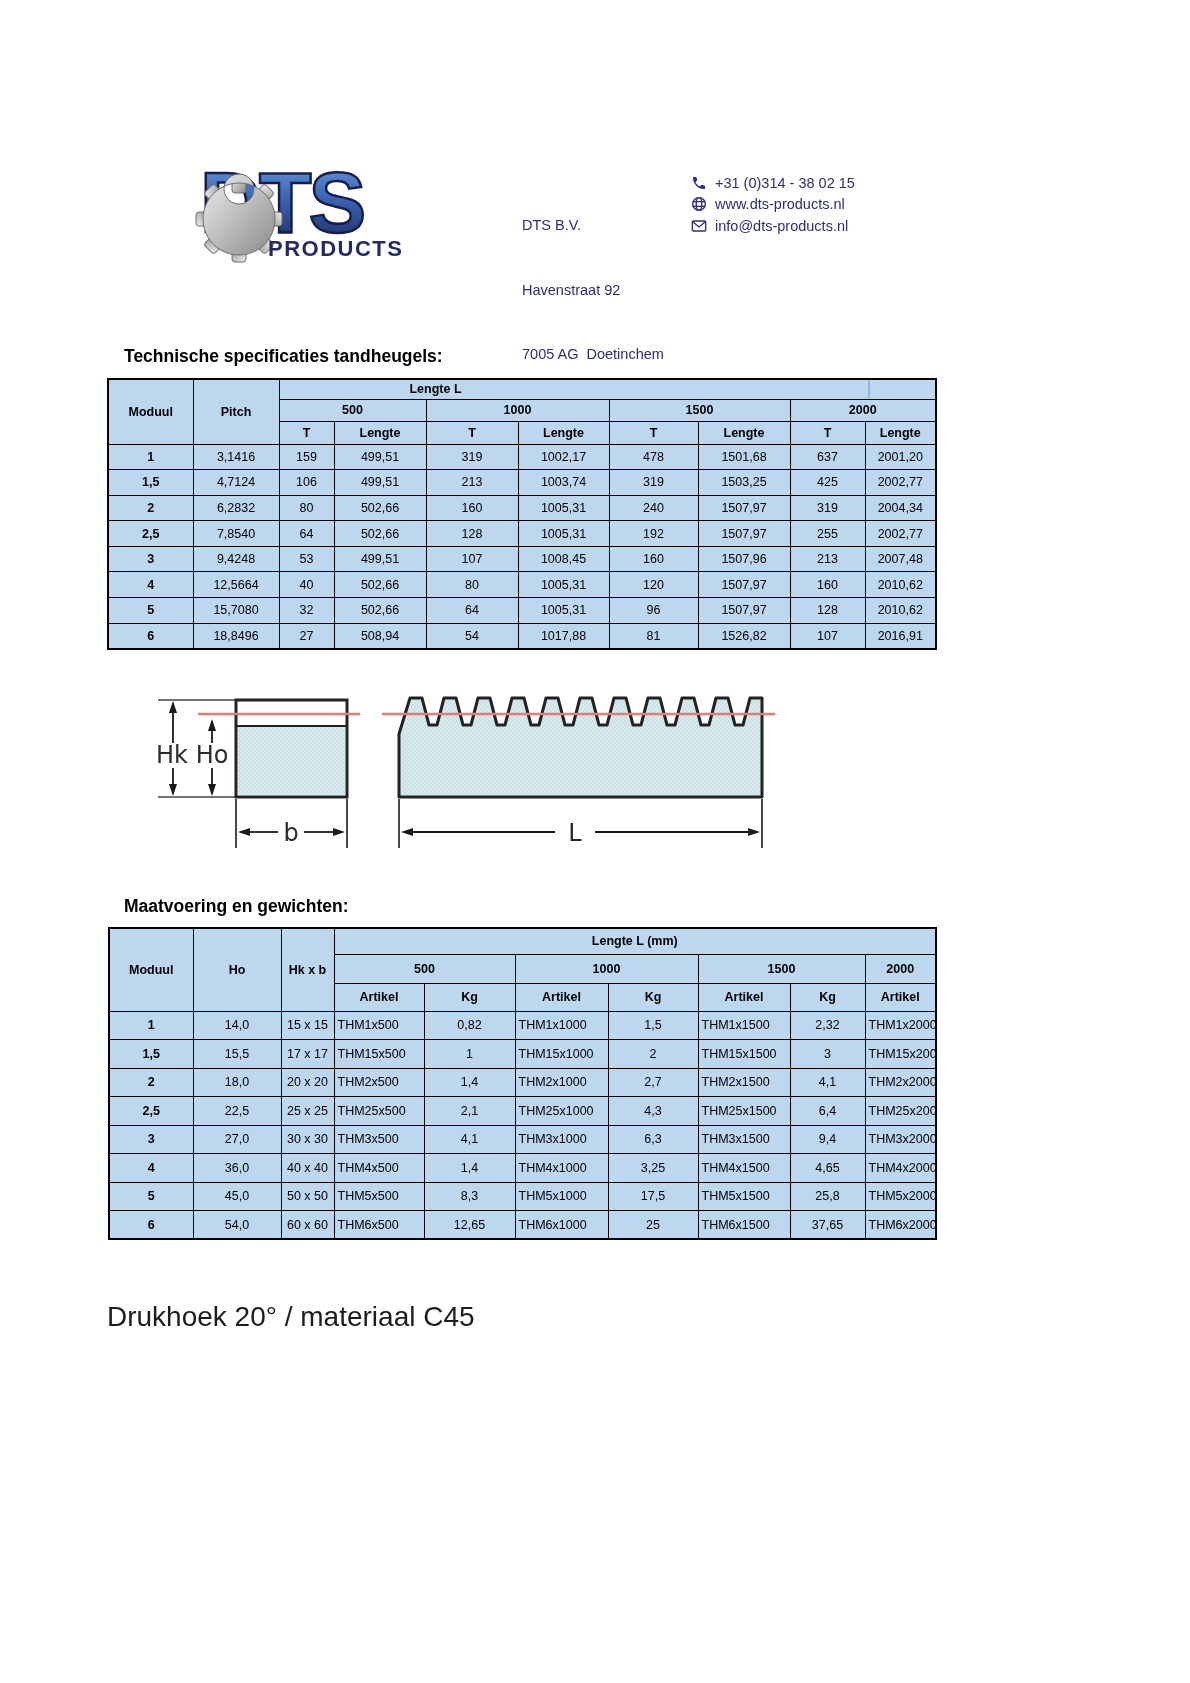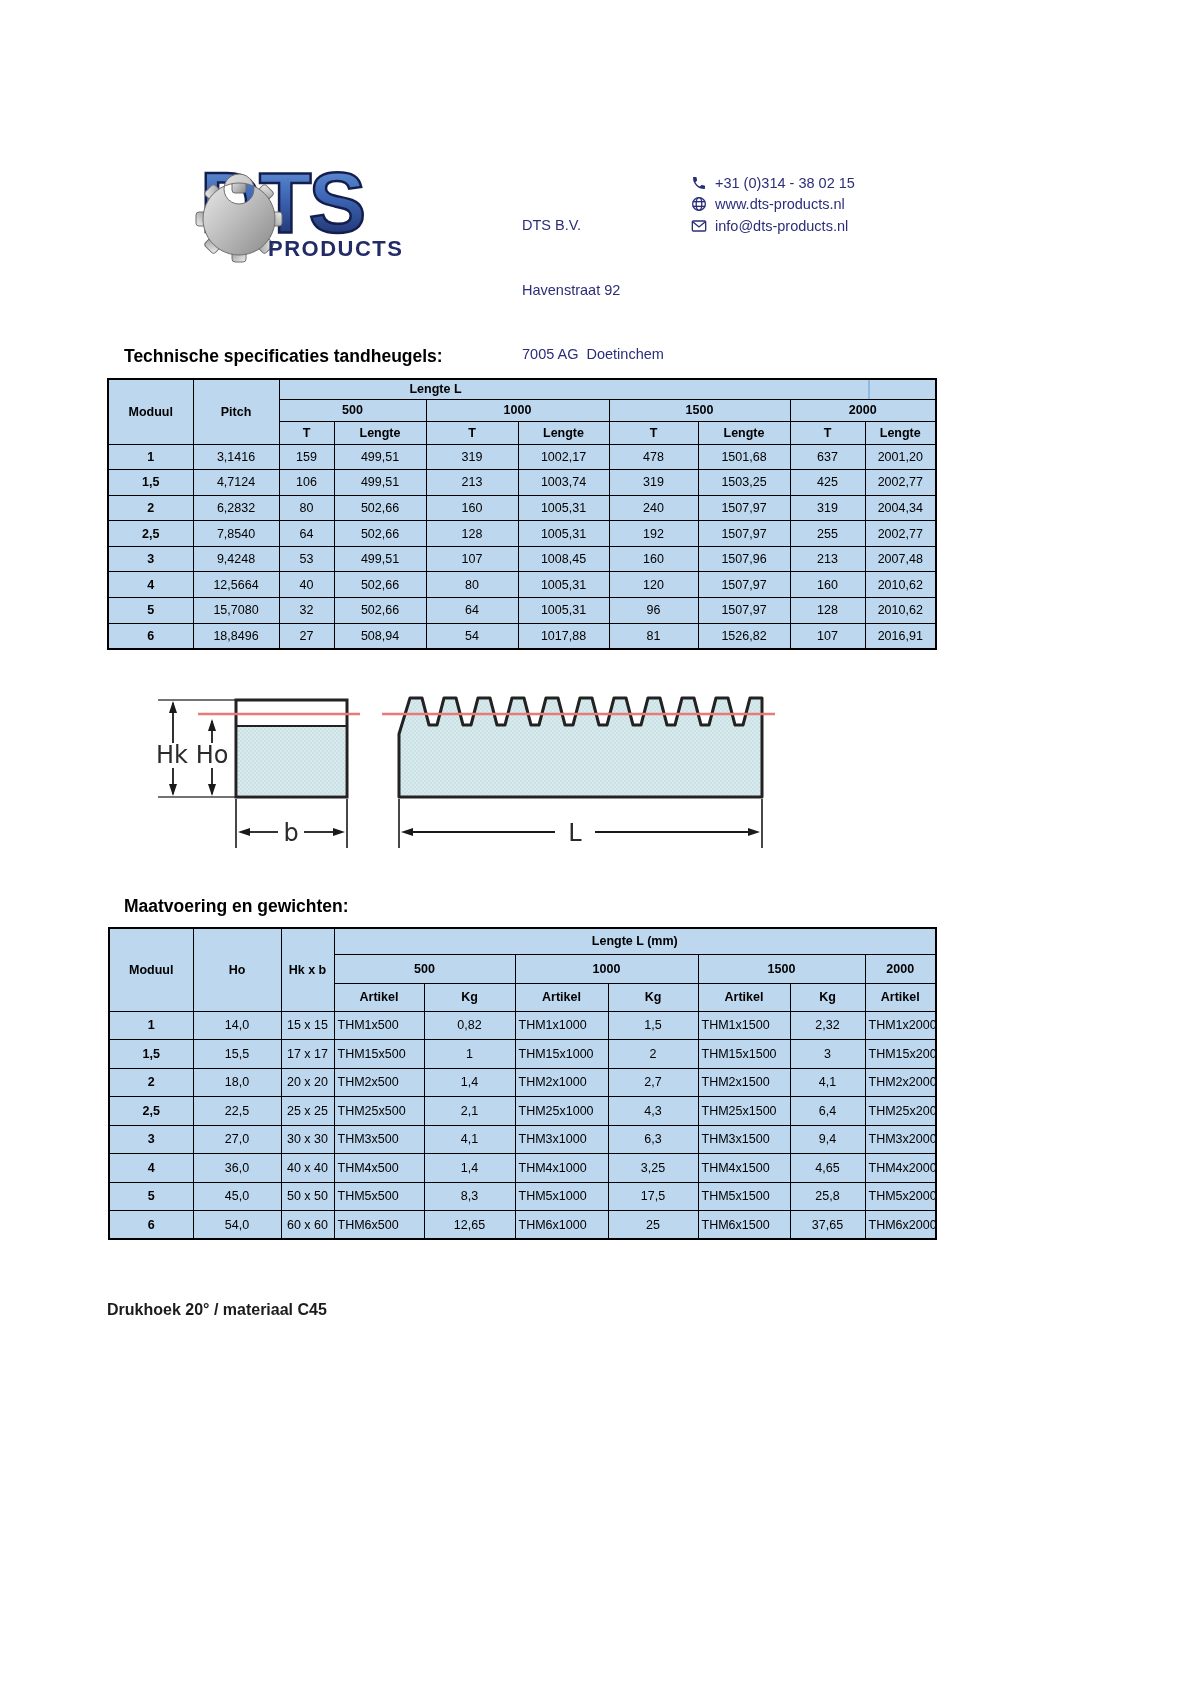--- a/index.html
+++ b/index.html
@@ -48,21 +48,21 @@
   #table2 tbody td:nth-child(4),
   #table2 tbody td:nth-child(6),
   #table2 tbody td:nth-child(8),
   #table2 tbody td:nth-child(10) { text-align:left; padding-left:3px; }
 
   
   .diagram { position:absolute; left:120px; top:640px; }
   .dim-label { font-family:"DejaVu Sans", sans-serif; font-size:24px; fill:#2a2a2a; }
 
   
-  .footer-note { position:absolute; left:107px; top:1301px; font-size:16px; color:#1c1c1c;font-weight:bold; }
+  .footer-note { position:absolute; left:107px; top:1301px; font-size:28px; color:#1c1c1c; }
 </style>
 </head>
 <body>
 
 <div class="page">
 
   <svg class="logo" width="235" height="116" viewBox="0 0 235 116">
     <defs>
       <linearGradient id="blueGrad" x1="0" y1="0" x2="0" y2="1">
         <stop offset="0" stop-color="#6d9ee0"></stop>

